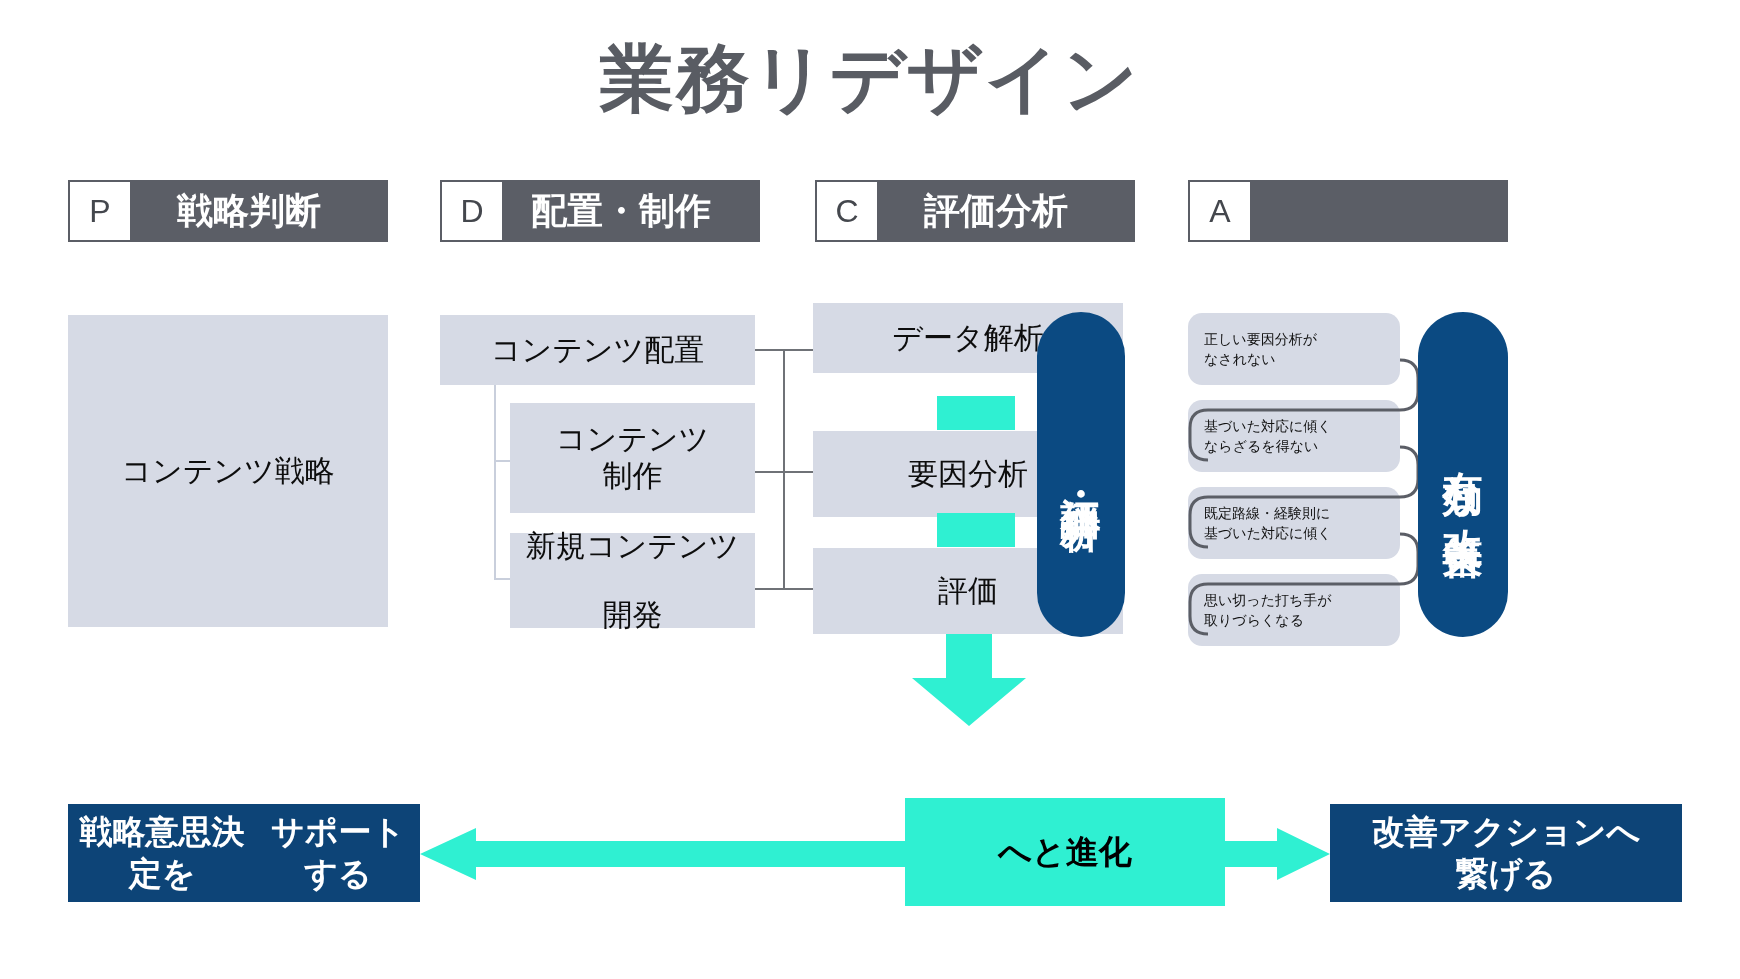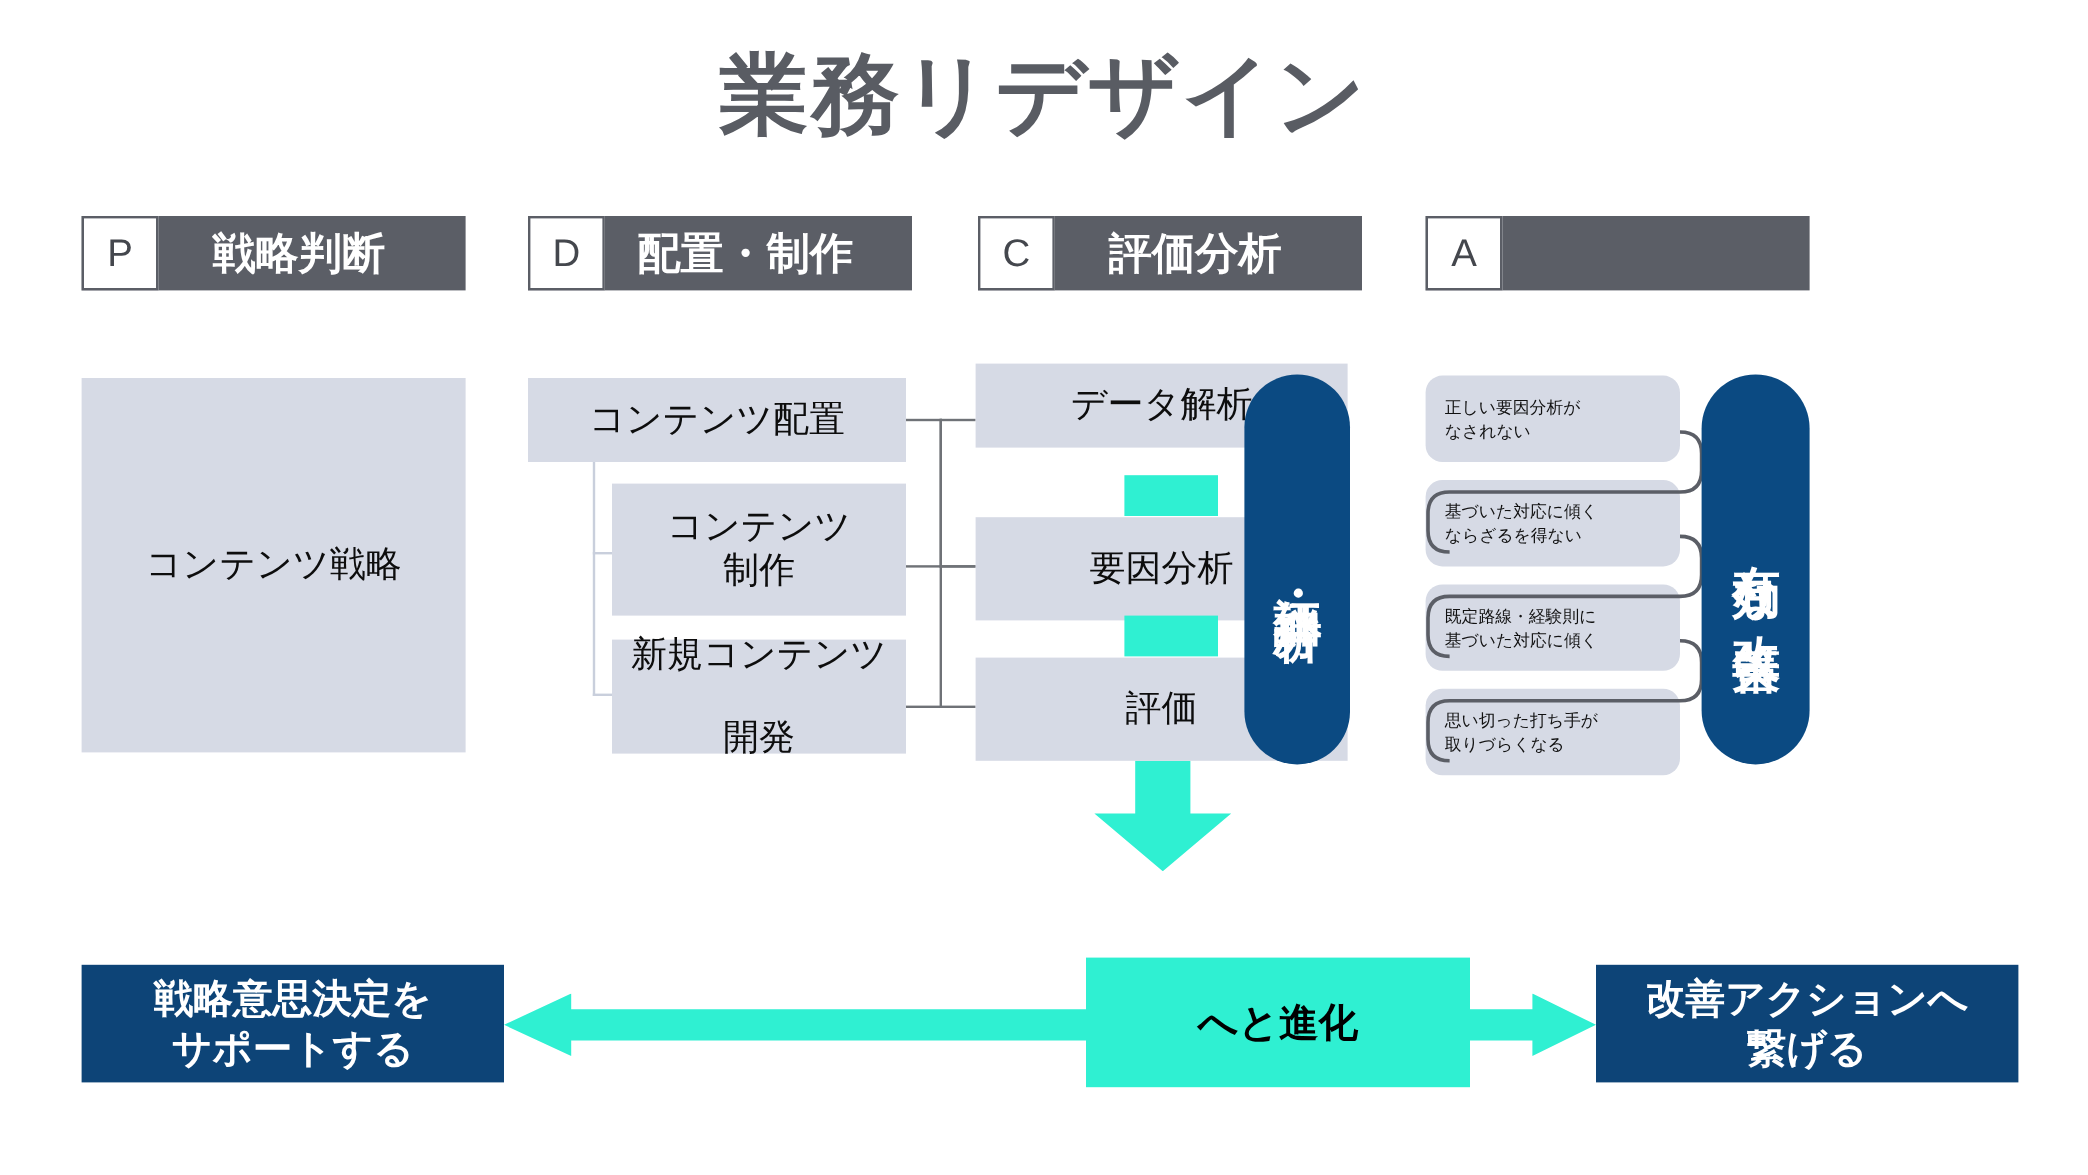--- a/index.html
+++ b/index.html
@@ -241,21 +241,21 @@
   <svg style="position:absolute; left:1160px; top:300px; width:260px; height:360px;" viewBox="0 0 260 360">
     <path d="M240 60 q18 0 18 18 v14 q0 18 -18 18 H48 q-18 0 -18 18 v14 q0 18 18 18" fill="none" stroke="#5b5e66" stroke-width="3"></path>
     <path d="M240 147 q18 0 18 18 v14 q0 18 -18 18 H48 q-18 0 -18 18 v14 q0 18 18 18" fill="none" stroke="#5b5e66" stroke-width="3"></path>
     <path d="M240 234 q18 0 18 18 v14 q0 18 -18 18 H48 q-18 0 -18 18 v14 q0 18 18 18" fill="none" stroke="#5b5e66" stroke-width="3"></path>
   </svg>
 
   <div class="vpill" style="left:1418px; top:312px; width:90px; height:325px;">
     <span>有効な改善策</span>
   </div>
 
-  <div class="nbox" style="left:68px; top:804px; width:352px; height:98px; flex-direction:column;">
+  <div class="nbox" style="left:68px; top:804px; width:352px; height:98px; ">
     <span class="nl">戦略意思決定を</span>
     <span class="nl">サポートする</span>
   </div>
 
   <svg style="position:absolute; left:420px; top:828px; width:498px; height:52px;" viewBox="0 0 498 52">
     <polygon points="0,26 56,0 56,13 498,13 498,39 56,39 56,52" fill="#2ff0d2"></polygon>
   </svg>
 
   <div id="banner" style="left:905px; top:798px; width:320px; height:108px; flex-direction:column;">
     <span class="nl">へと進化</span>

